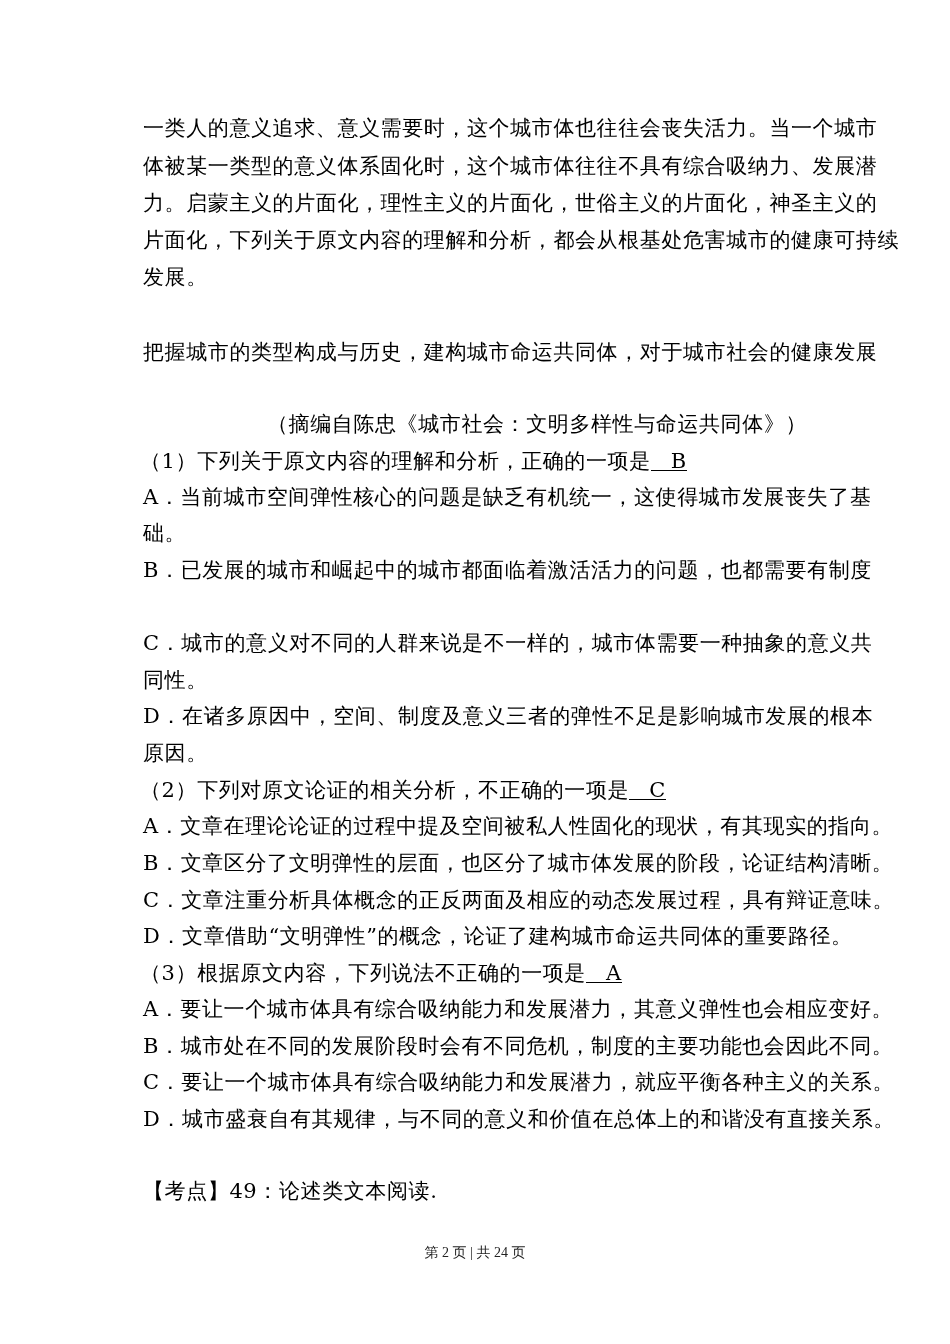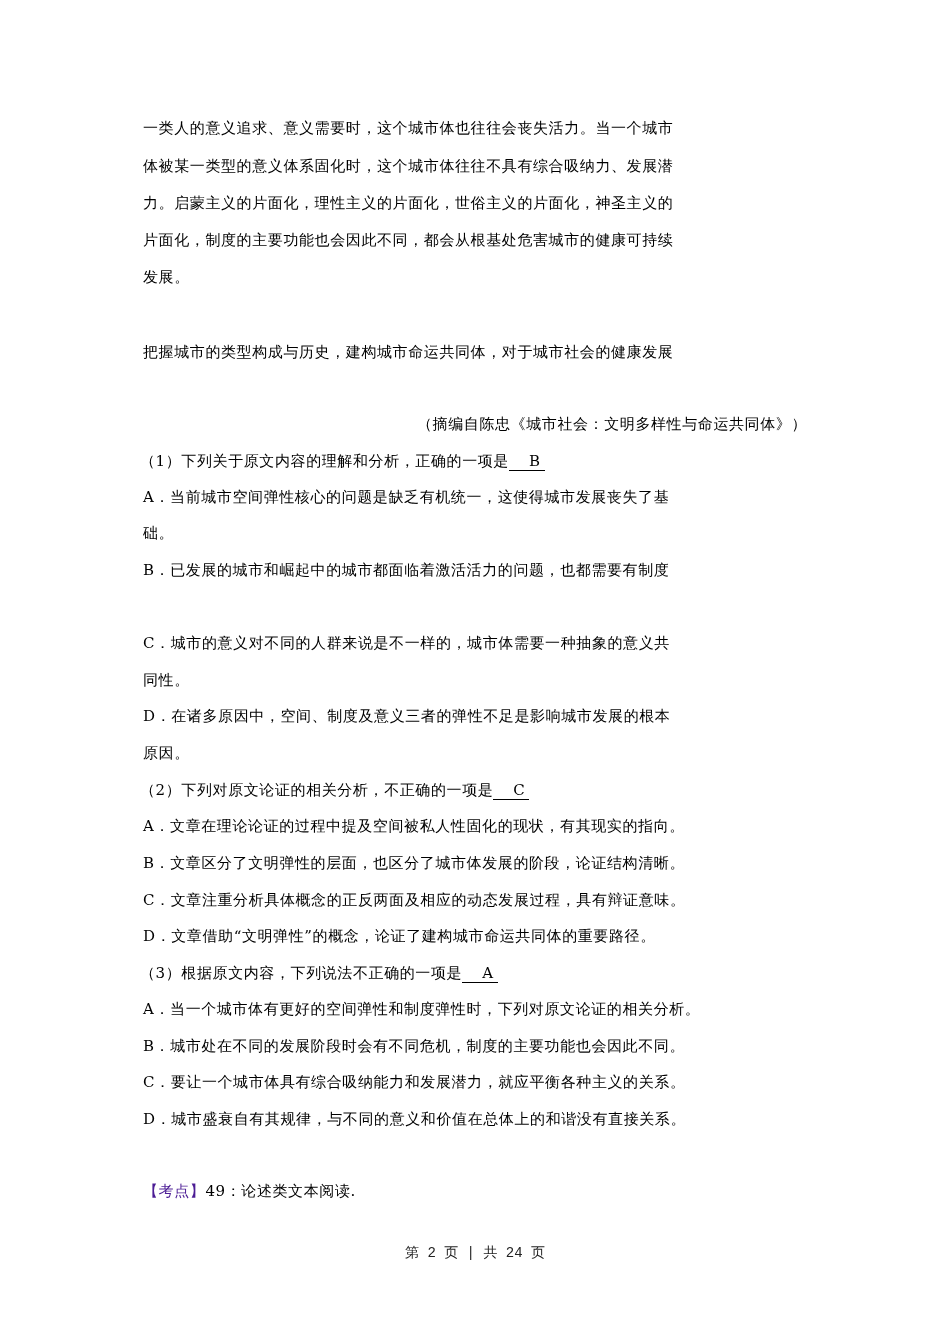--- a/index.html
+++ b/index.html
@@ -17,59 +17,59 @@
     }
     .page {
       position: absolute;
       left: 0; top: 0;
       width: 950px; height: 1344px;
     }
     .line {
       position: absolute;
       left: 143px;
       width: 665px;
-      font-size: 15px;
+      font-size: 21px;
       line-height: 22px;
       white-space: nowrap;
       letter-spacing: 0.6px;
     }
     .indent { left: 180px; }
     .right { left: auto; right: 143px; width: auto; }
     .blank {
       display: inline-block;
       text-decoration: underline;
       text-underline-offset: 3px;
       padding-left: 20px;
       min-width: 16px;
       border-bottom: 1px solid #000;
       text-decoration: none;
       line-height: 18px;
     }
     .kaodian {
-      color: #4c1d95;
+      color: #000000;
     }
     .footer {
       position: absolute;
       top: 1244px;
       left: 0; width: 950px;
       text-align: center;
-      font-family: Liberation Mono, monospace;
+      font-family: Liberation Serif, serif;
       font-size: 14px;
       color: #222;
     }
   </style>
 </head>
 <body>
 
 <div class="page">
 
   <div class="line" style="top:117px">一类人的意义追求、意义需要时，这个城市体也往往会丧失活力。当一个城市</div>
   <div class="line" style="top:155px">体被某一类型的意义体系固化时，这个城市体往往不具有综合吸纳力、发展潜</div>
   <div class="line" style="top:192px">力。启蒙主义的片面化，理性主义的片面化，世俗主义的片面化，神圣主义的</div>
-  <div class="line" style="top:229px">片面化，制度的主要功能也会因此不同，都会从根基处危害城市的健康可持续</div>
+  <div class="line" style="top:229px">片面化，下列关于原文内容的理解和分析，都会从根基处危害城市的健康可持续</div>
   <div class="line" style="top:266px">发展。</div>
 
   <div class="line" style="top:341px">把握城市的类型构成与历史，建构城市命运共同体，对于城市社会的健康发展</div>
 
   <div class="line right" style="top:413px">（摘编自陈忠《城市社会：文明多样性与命运共同体》）</div>
 
   <div class="line" style="top:450px; left:140px">
     <span>（1）下列关于原文内容的理解和分析，正确的一项是</span><span class="blank">B</span>
   </div>
   <div class="line" style="top:486px">A．当前城市空间弹性核心的问题是缺乏有机统一，这使得城市发展丧失了基</div>
@@ -84,21 +84,21 @@
     <span>（2）下列对原文论证的相关分析，不正确的一项是</span><span class="blank">C</span>
   </div>
   <div class="line" style="top:815px; width:680px">A．文章在理论论证的过程中提及空间被私人性固化的现状，有其现实的指向。</div>
   <div class="line" style="top:852px; width:680px">B．文章区分了文明弹性的层面，也区分了城市体发展的阶段，论证结构清晰。</div>
   <div class="line" style="top:889px; width:680px">C．文章注重分析具体概念的正反两面及相应的动态发展过程，具有辩证意味。</div>
   <div class="line" style="top:925px; width:680px">D．文章借助“文明弹性”的概念，论证了建构城市命运共同体的重要路径。</div>
 
   <div class="line" style="top:962px; left:140px">
     <span>（3）根据原文内容，下列说法不正确的一项是</span><span class="blank">A</span>
   </div>
-  <div class="line" style="top:998px; width:680px">A．当一个城市体有更好的空间弹性和制度弹性时，下列对原文论证的相关分析。</div>
+  <div class="line" style="top:998px; width:680px">A．要让一个城市体具有综合吸纳能力和发展潜力，其意义弹性也会相应变好。</div>
   <div class="line" style="top:1035px; width:680px">B．城市处在不同的发展阶段时会有不同危机，制度的主要功能也会因此不同。</div>
   <div class="line" style="top:1071px; width:680px">C．要让一个城市体具有综合吸纳能力和发展潜力，就应平衡各种主义的关系。</div>
   <div class="line" style="top:1108px; width:680px">D．城市盛衰自有其规律，与不同的意义和价值在总体上的和谐没有直接关系。</div>
 
   <div class="line" style="top:1180px">
     <span class="kaodian">【考点】</span><span>49：论述类文本阅读.</span>
   </div>
 
   <div class="footer">第 2 页 | 共 24 页</div>
 </div>

